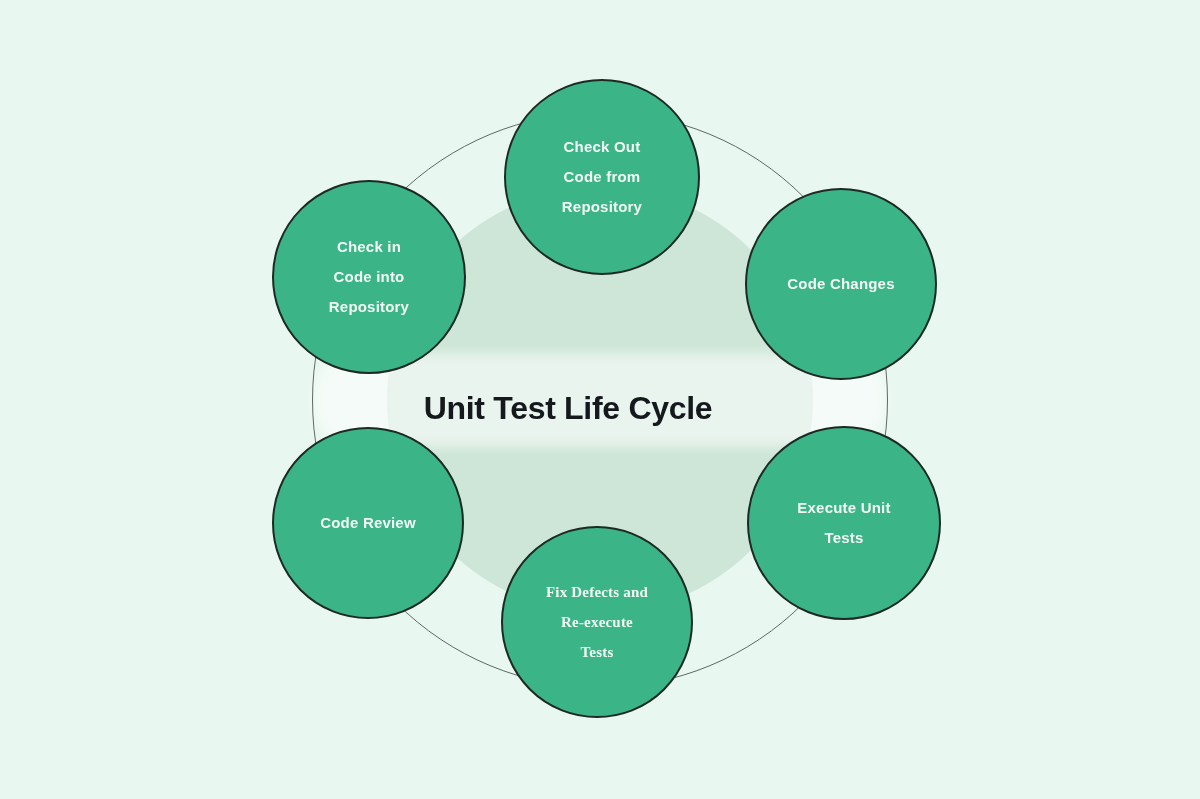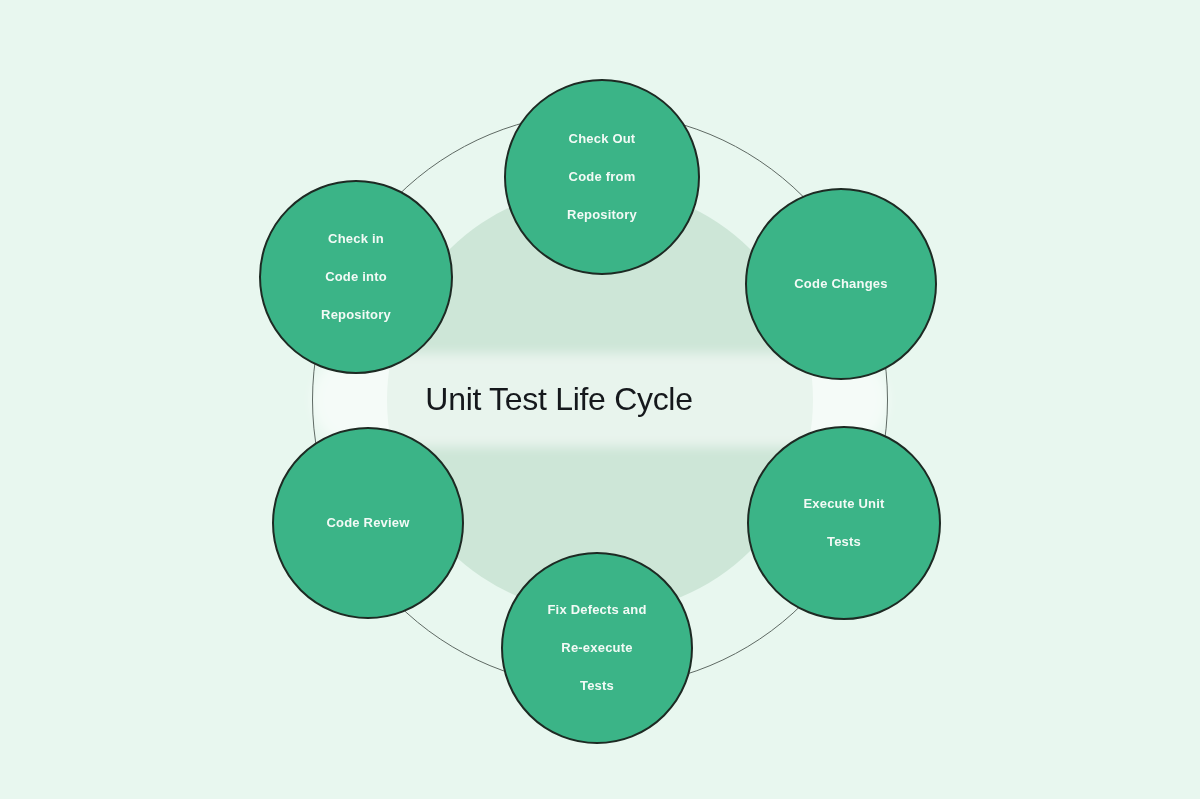--- a/index.html
+++ b/index.html
@@ -49,54 +49,54 @@
     width:576px;height:94px;
     background:var(--band);
     border-radius:47px;
     filter:blur(6px);
     z-index:2;
   }
   .title{
     position:absolute;
     left:0;top:374px;
     width:1104px;
-    margin:7px;
+    margin:16px;
     text-align:center;
     font-size:32px;
-    font-weight:400;
+    font-weight:700;
     letter-spacing:-0.3px;
     color:var(--title_text);
     z-index:5;
   }
   .node{
     position:absolute;
     border-radius:50%;
     background:var(--node_fill);
     border:2px solid var(--node_border);
     box-sizing:border-box;
     display:flex;
     align-items:center;
     justify-content:center;
     text-align:center;
     z-index:4;
   }
   .node__label{
     color:var(--node_text);
-    font-size:13px;
+    font-size:15px;
     font-weight:700;
-    line-height:38px;
+    line-height:30px;
     white-space:pre-line;
     letter-spacing:0.2px;
   }
   .node--top{left:504px;top:79px;width:196px;height:196px;}
   .node--top-right{left:745px;top:188px;width:192px;height:192px;}
   .node--bottom-right{left:747px;top:426px;width:194px;height:194px;}
-  .node--bottom{left:501px;top:552px;width:192px;height:192px;}
+  .node--bottom{left:501px;top:526px;width:192px;height:192px;font-family:Liberation Serif, serif;}
   .node--bottom-left{left:272px;top:427px;width:192px;height:192px;}
-  .node--top-left{left:259px;top:180px;width:194px;height:194px;}
+  .node--top-left{left:272px;top:180px;width:194px;height:194px;}
 </style>
 </head>
 <body>
 
 <div class="stage">
 
   <div class="ring"></div>
   <div class="inner-circle"></div>
   <div class="title-band"></div>
 

